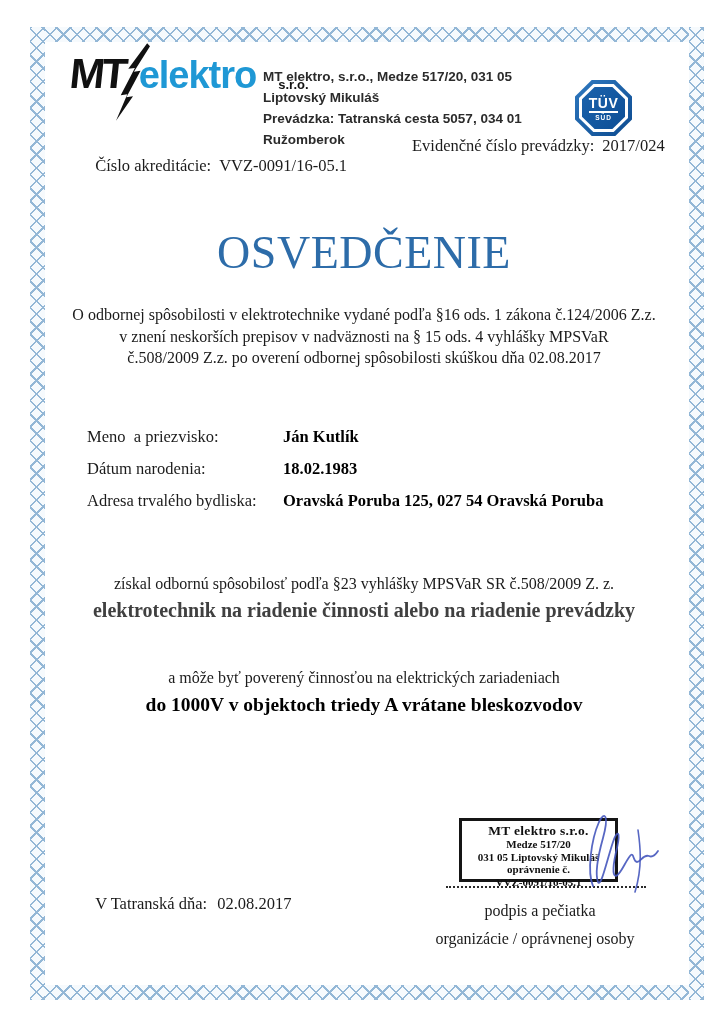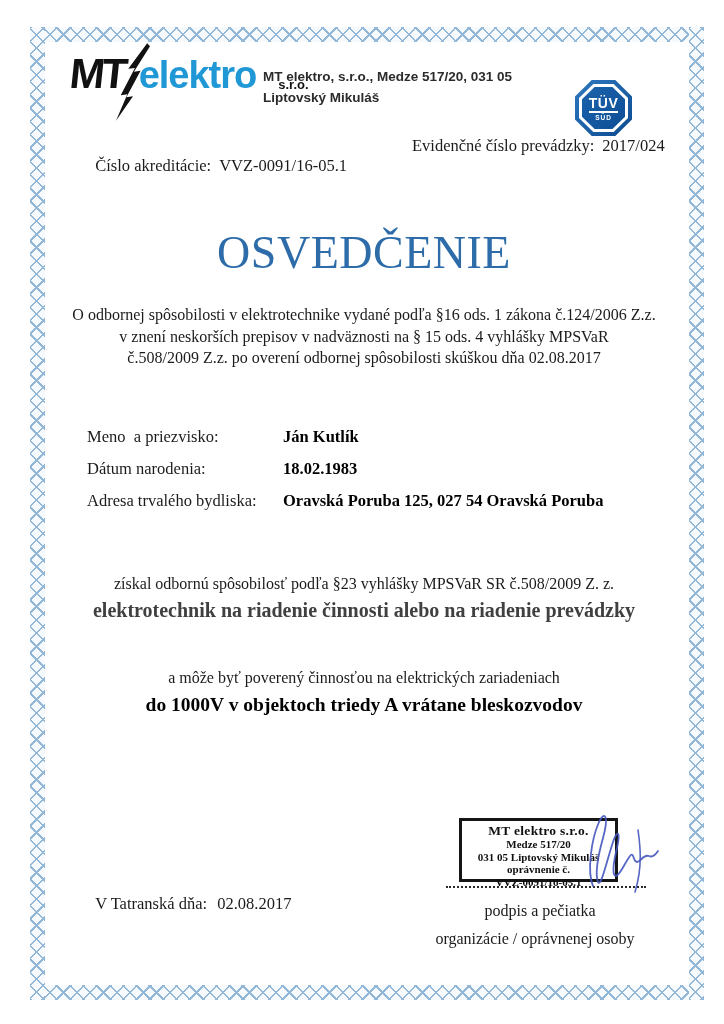--- a/index.html
+++ b/index.html
@@ -103,20 +103,21 @@
   <span class="logo-mt">MT</span>
   <svg class="logo-bolt" viewBox="0 0 36 84" xmlns="http://www.w3.org/2000/svg">
     <polygon points="33,0 13,27 20,26 5,55 12,54 0,82 18,56 11,57 26,29 19,30 36,3" fill="#111"></polygon>
   </svg>
   <span class="logo-elektro">elektro</span>
   <span class="logo-sro">s.r.o.</span>
 </div>
 
 <div class="abs company-address">
   <div>MT elektro, s.r.o., Medze 517/20, 031 05 Liptovský Mikuláš</div>
+  <div>Prevádzka: Tatranská cesta 5057, 034 01 Ružomberok</div>
 </div>
 
 <div class="abs tuv">
   <div class="oct oct1">
     <div class="oct oct2"></div>
     <div class="oct oct3">
       <span class="tuv-top">TÜV</span>
       <span class="tuv-bottom">SÜD</span>
     </div>
   </div>

